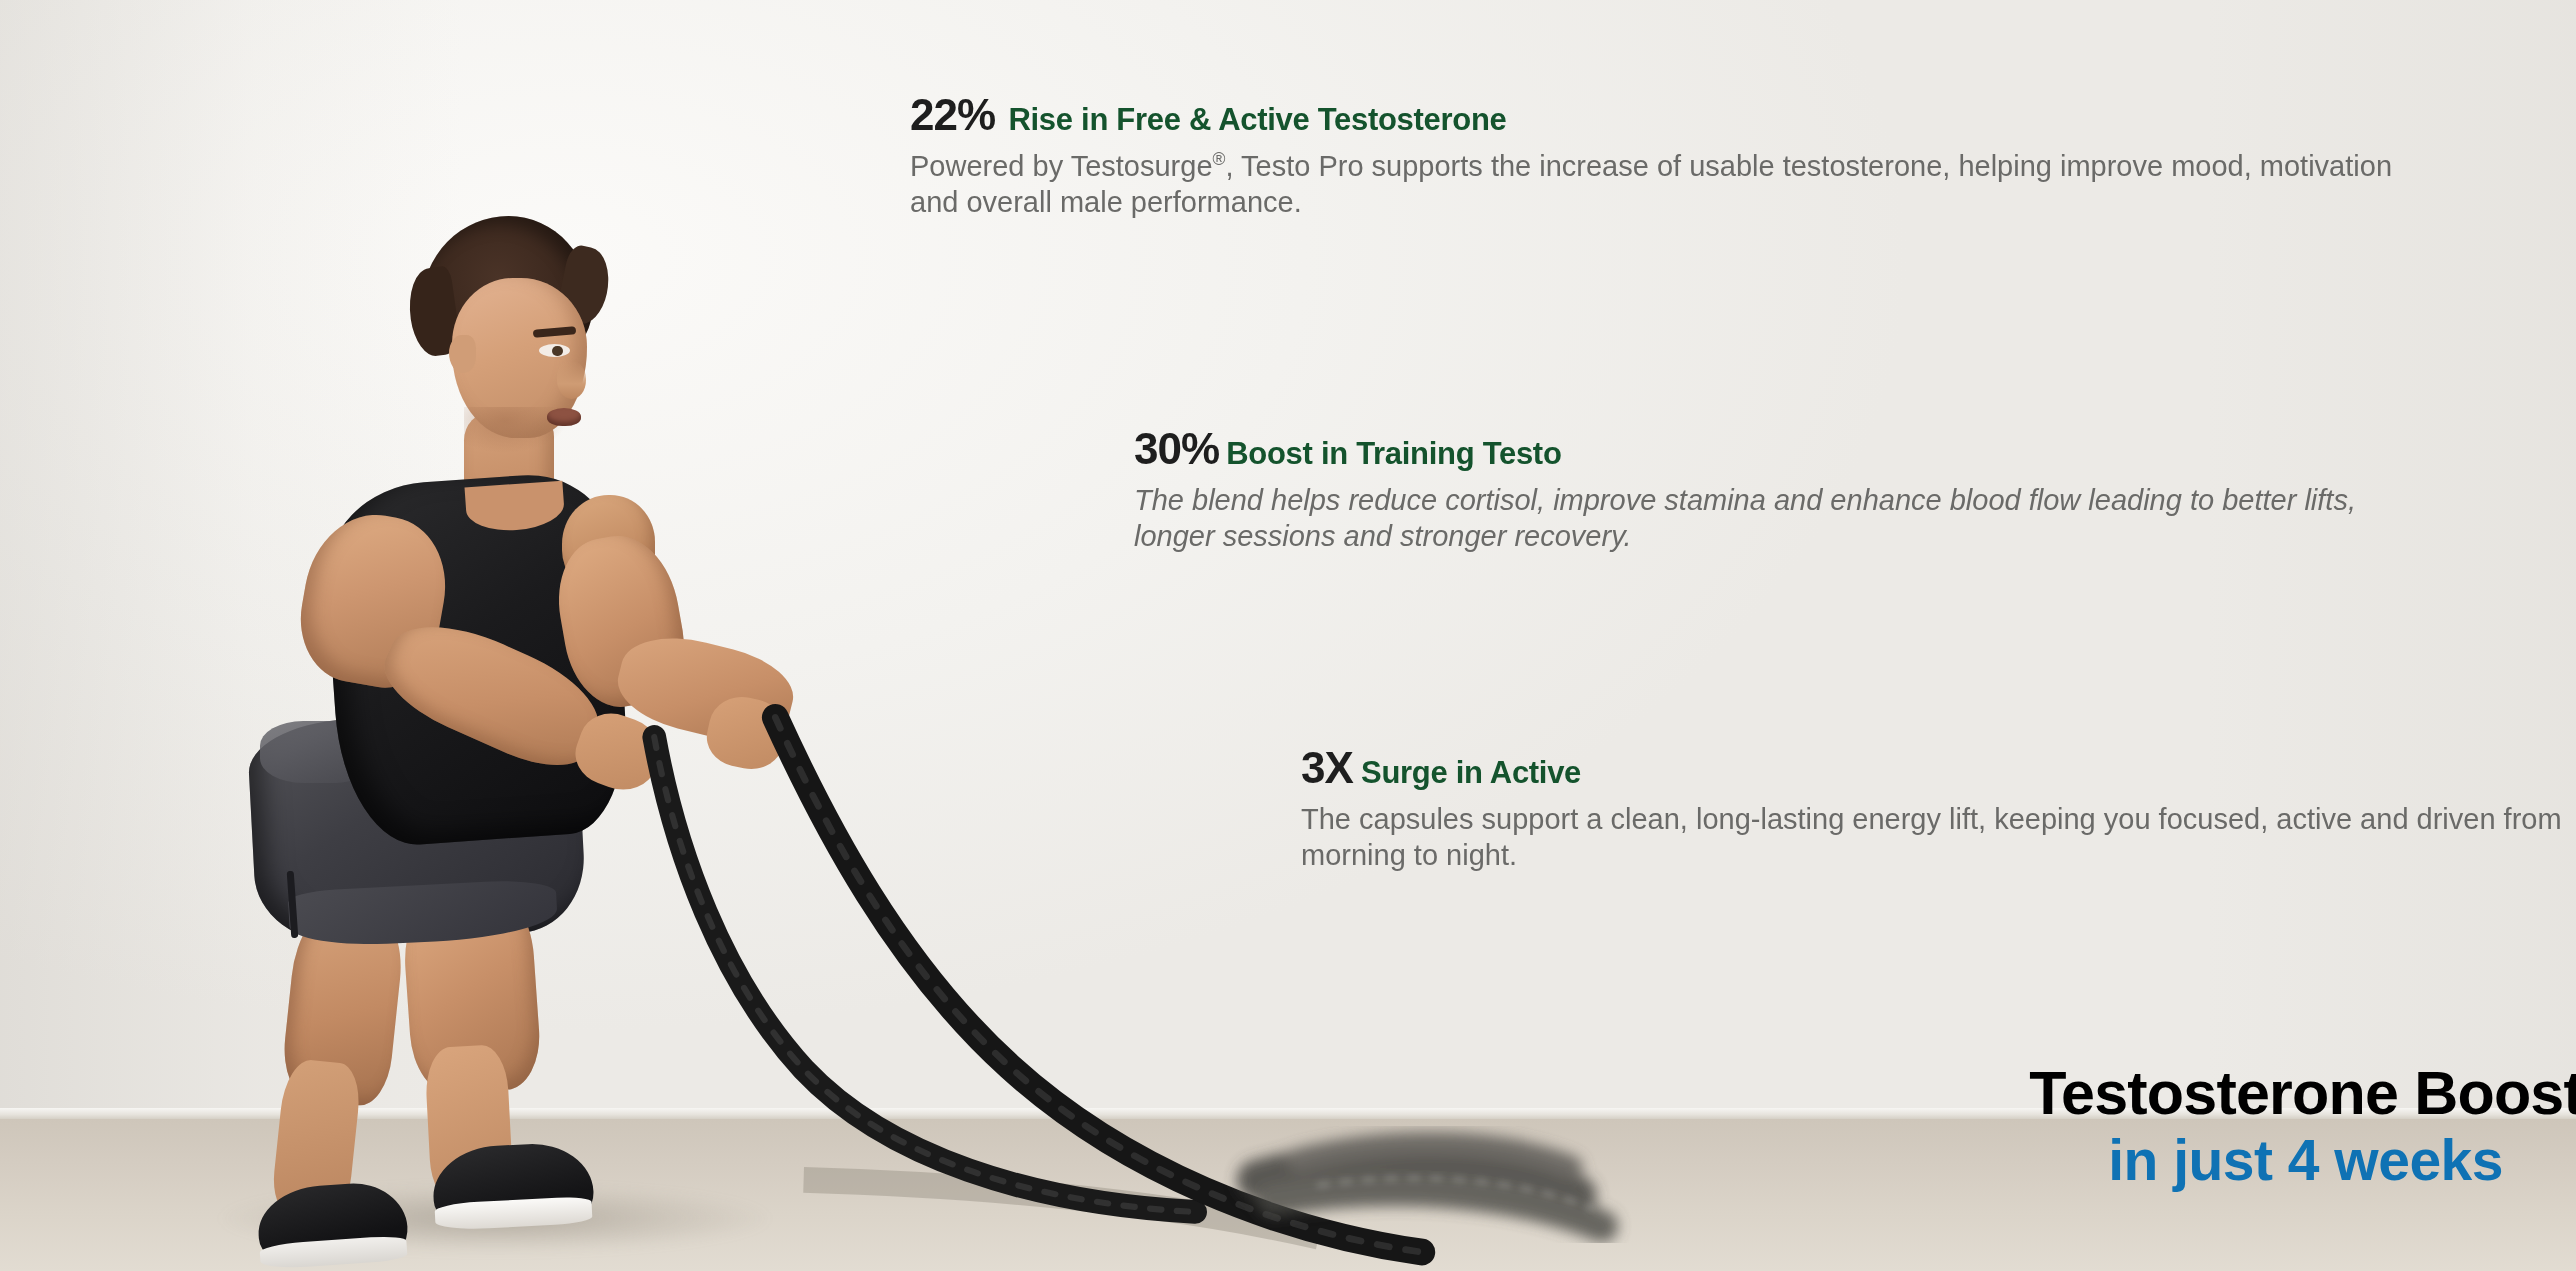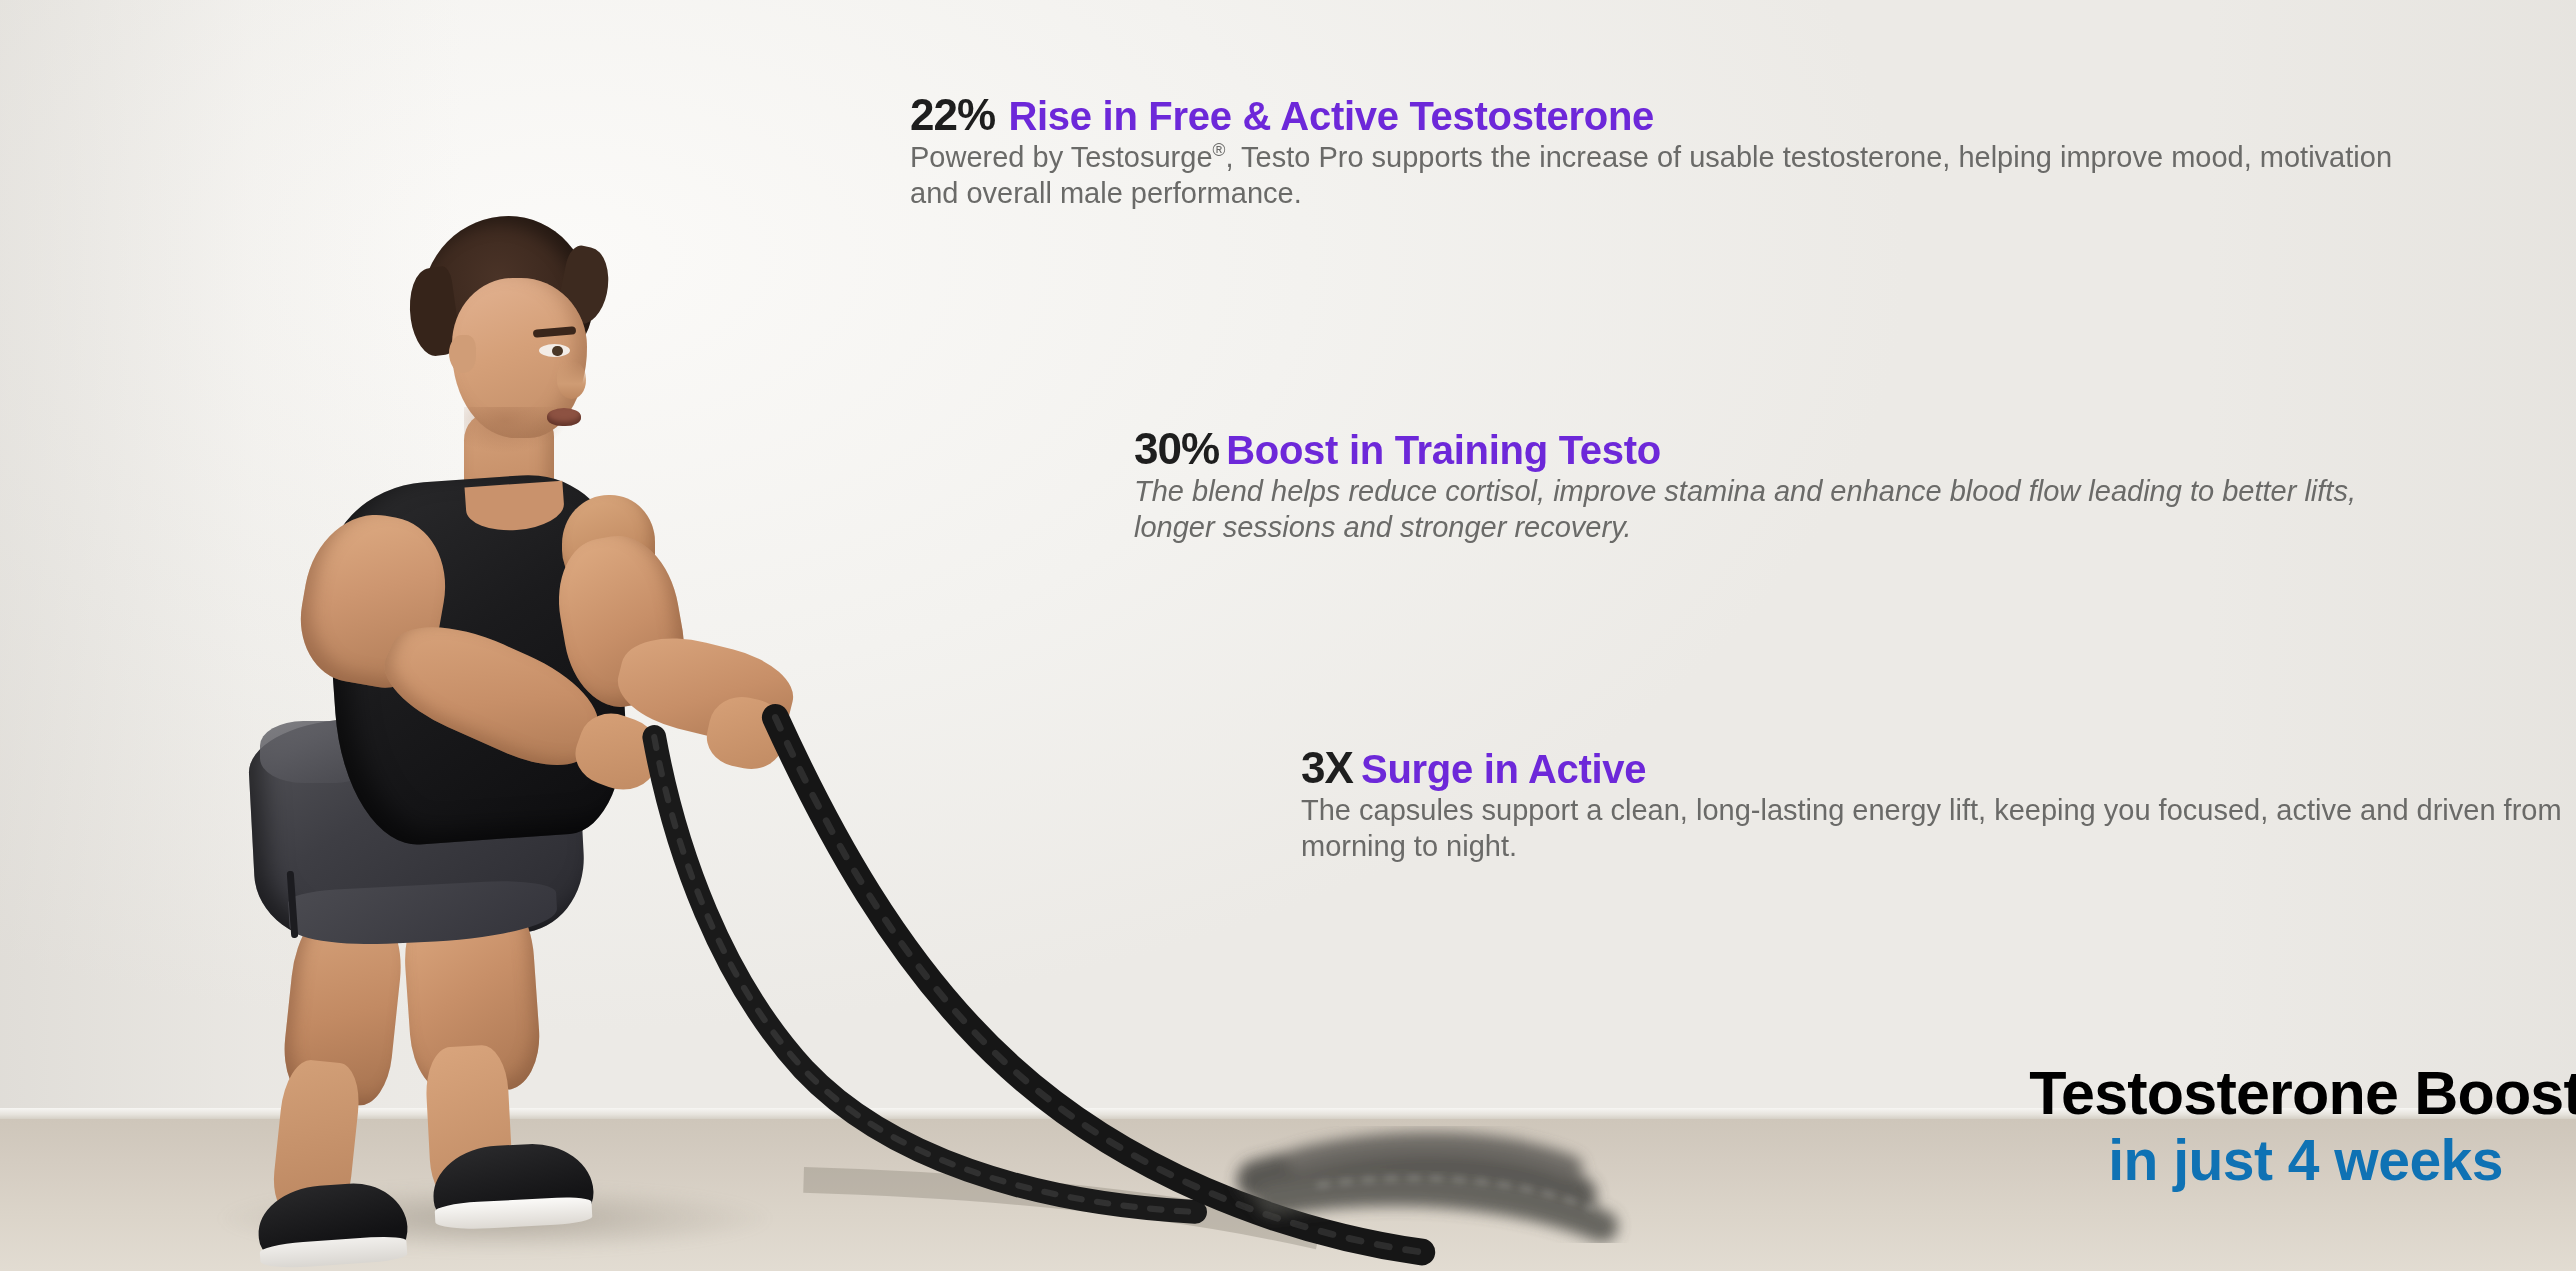--- a/index.html
+++ b/index.html
@@ -383,28 +383,28 @@
     white-space: nowrap;
   }
   .stat-num {
     font-size: 44px;
     font-weight: 700;
     color: #1e1e1e;
     letter-spacing: -1px;
     line-height: 1;
   }
   .stat-label {
-    font-size: 40px;
+    font-size: 31px;
     font-weight: 700;
-    color: #6d28d9;
+    color: #14532d;
     line-height: 1;
     letter-spacing: -0.3px;
   }
   .stat-body {
-    margin-top: 3px;
+    margin-top: 12px;
     font-size: 29px;
     line-height: 1.24;
     color: #6a6a68;
     font-weight: 400;
     max-width: 1494px;
   }
   .stat-body .sup {
     font-size: 17.5px;
     vertical-align: super;
   }

